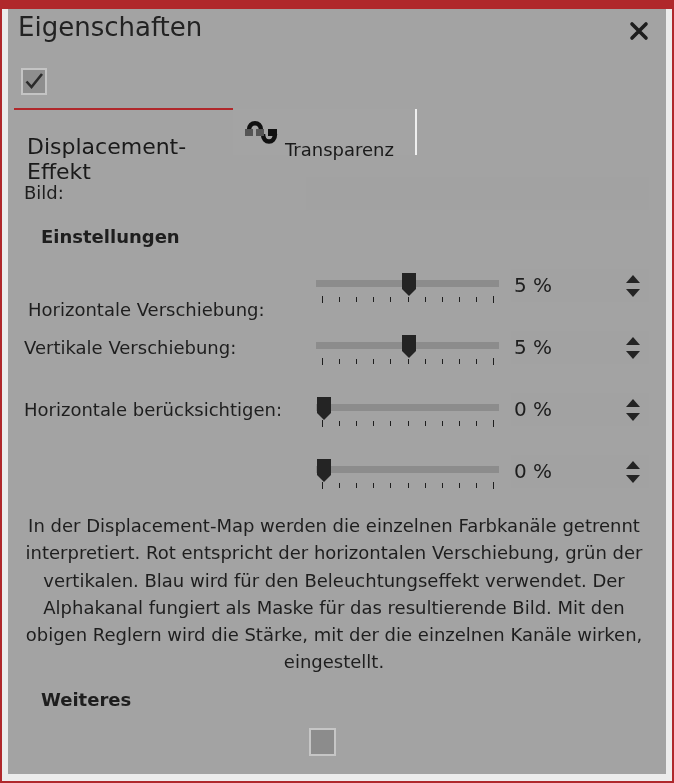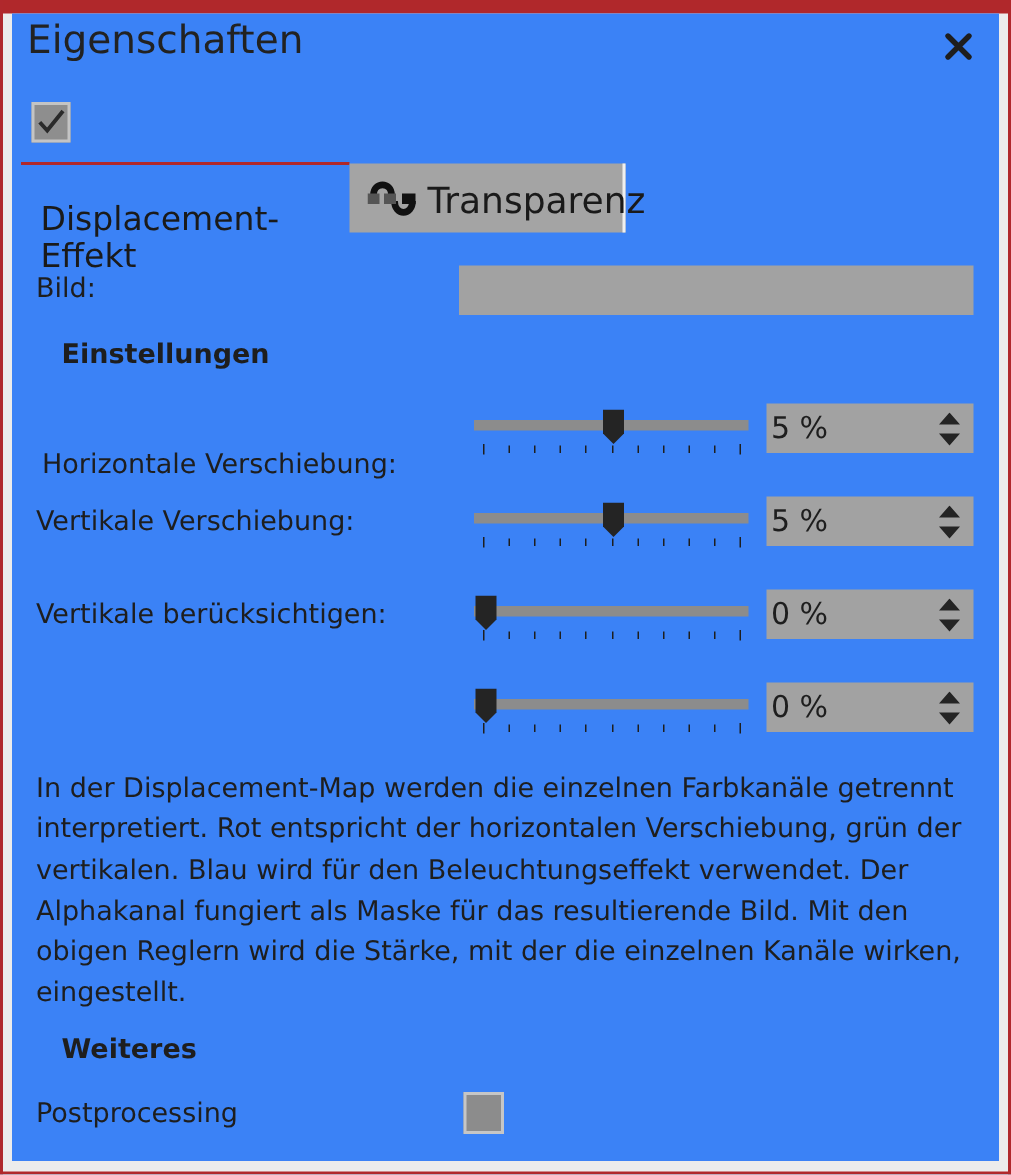--- a/index.html
+++ b/index.html
@@ -7,60 +7,60 @@
     body { position: relative; font-family: "DejaVu Sans", "Liberation Sans", sans-serif; color: #1e1e1e; }
 
     .window {
       position: absolute; left: 0; top: 0; width: 674px; height: 783px;
       border-left: 2px solid #b0282c; border-right: 2px solid #b0282c; border-bottom: 2px solid #b0282c;
       background: #ececec;
     }
     .topbar { position: absolute; left: 0; top: 0; width: 674px; height: 9px; background: #b0282b; }
     .content {
       position: absolute; left: 8px; top: 9px; width: 658px; height: 765px;
-      background: #3b82f6;
+      background: #a3a3a3;
     }
 
     
     .abs { position: absolute; }
 
     .title { left: 10px; top: 3px; font-size: 26px; font-family: "DejaVu Sans", sans-serif; font-weight: normal; color: #222; letter-spacing: 0px; }
     .close { left: 617px; top: 8px; width: 28px; height: 28px; cursor: pointer; }
     .close svg { display: block; }
 
     .cb { width: 26px; height: 27px; background: #8e8e8e; border: 2px solid #c4c4c4; }
     .cb-show { left: 13px; top: 59px; }
     .cb-show svg { position: absolute; left: 1px; top: 1px; }
     .cb-label { font-size: 19px; color: #1e1e1e; }
     .cb-show-label { left: 52px; top: 61px; }
 
     .tab-active-line { left: 6px; top: 99px; width: 219px; height: 2px; background: #b0282b; }
     .tab-active { left: 6px; top: 101px; width: 219px; height: 46px; cursor: pointer; }
     .tab-active span { position: absolute; left: 13px; top: 24px; font-size: 22px; color: #1a1a1a; }
     .tab-inactive { left: 225px; top: 100px; width: 184px; height: 46px; background: #a4a4a4; border-right: 2px solid #efefef; cursor: pointer; }
     .tab-inactive .tab-icon { position: absolute; left: 12px; top: 8px; }
-    .tab-inactive span { position: absolute; left: 52px; top: 11px; font-size: 24px; color: #1a1a1a; }
+    .tab-inactive span { position: absolute; left: 52px; top: 30px; font-size: 18px; color: #1a1a1a; }
 
     .lbl { font-size: 18px; color: #1e1e1e; }
     .bold { font-weight: bold; font-size: 18px; color: #1e1e1e; margin-left: 17px; }
 
     .name-input { left: 298px; top: 168px; width: 343px; height: 33px; background: #a2a2a2; border: none; outline: none; font-size: 18px; padding: 0 8px; color: #1e1e1e; font-family: "DejaVu Sans", sans-serif; }
 
     .slider { width: 184px; height: 34px; cursor: pointer; }
     .slider .track { position: absolute; left: 0; top: 7px; width: 183px; height: 7px; background: #8c8c8c; }
     .slider .thumb { position: absolute; top: 0; width: 16px; height: 24px; }
     .slider .ticks { position: absolute; left: 6px; top: 23px; width: 171px; height: 8px; }
     .tick { position: absolute; top: 1px; width: 1px; height: 5px; background: #1e1e1e; }
     .tick.end { top: 0; height: 7px; }
 
     .spin { width: 138px; height: 33px; background: #a2a2a2; cursor: text; }
     .spin .val { position: absolute; left: 3px; top: 4px; font-size: 20px; color: #1e1e1e; }
     .spin .arrows { position: absolute; right: 9px; top: 6px; width: 14px; height: 24px; cursor: pointer; }
 
-    .desc { left: 16px; top: 503px; width: 620px; font-size: 18px; line-height: 27.3px; color: #1e1e1e; }
+    .desc { left: 16px; top: 503px; width: 620px; font-size: 18px; line-height: 27.3px; color: #1e1e1e; text-align: center; }
 
     .cb-post { left: 301px; top: 719px; width: 27px; height: 28px; background: #8c8c8c; border: 2px solid #c6c6c6; cursor: pointer; }
   </style>
 </head>
 <body>
 
 <div class="window">
   <div class="topbar"></div>
 </div>
 
@@ -147,21 +147,21 @@
         <path d="M1 0 H15 V16 L8 23 L1 16 Z" fill="#242424"></path>
       </svg>
   </div>
   <div class="abs spin" style="left:503px; top:322px;">
     <span class="val">5 %</span>
     <svg class="arrows" width="14" height="24" viewBox="0 0 14 24">
         <path d="M7 0 L14 8 H0 Z M0 14 H14 L7 22 Z" fill="#242424"></path>
       </svg>
   </div>
 
-  <div class="abs lbl" style="left:16px; top:390px;">Vertikale berücksichtigen:</div>
+  <div class="abs lbl" style="left:16px; top:390px;">Horizontale berücksichtigen:</div>
   <div class="abs slider" style="left:308px; top:388px;">
     <div class="track"></div>
     <div class="ticks">
         <div class="tick end" style="left: 0px;"></div>
         <div class="tick" style="left: 17px;"></div>
         <div class="tick" style="left: 34px;"></div>
         <div class="tick" style="left: 51px;"></div>
         <div class="tick" style="left: 68px;"></div>
         <div class="tick" style="left: 86px;"></div>
         <div class="tick" style="left: 103px;"></div>
@@ -203,16 +203,15 @@
   <div class="abs spin" style="left:503px; top:446px;">
     <span class="val">0 %</span>
     <svg class="arrows" width="14" height="24" viewBox="0 0 14 24">
         <path d="M7 0 L14 8 H0 Z M0 14 H14 L7 22 Z" fill="#242424"></path>
       </svg>
   </div>
 
   <div class="abs desc">In der Displacement-Map werden die einzelnen Farbkanäle getrennt interpretiert. Rot entspricht der horizontalen Verschiebung, grün der vertikalen. Blau wird für den Beleuchtungseffekt verwendet. Der Alphakanal fungiert als Maske für das resultierende Bild. Mit den obigen Reglern wird die Stärke, mit der die einzelnen Kanäle wirken, eingestellt.</div>
 
   <div class="abs bold" style="left:16px; top:680px;">Weiteres</div>
-  <div class="abs lbl" style="left:16px; top:723px;">Postprocessing</div>
   <div class="abs cb-post"></div>
 
 </div>
 
 </body></html>

